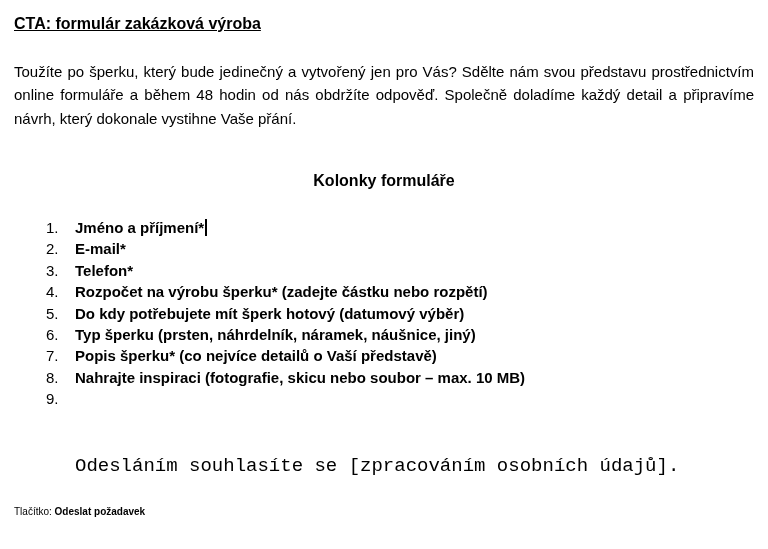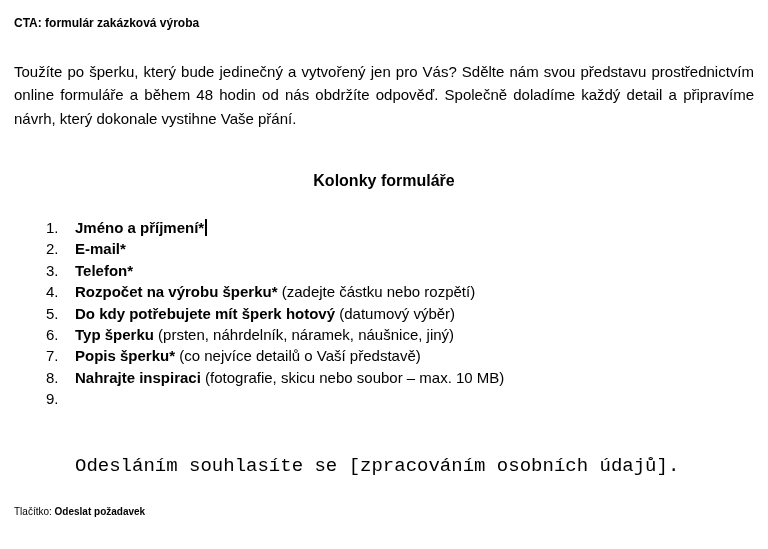--- a/index.html
+++ b/index.html
@@ -10,23 +10,24 @@
     font-family: "Liberation Sans", "DejaVu Sans", sans-serif;
     overflow: hidden;
   }
   .page {
     position: relative;
     width: 768px;
     height: 549px;
     padding: 14px 14px 0 14px;
   }
   .doc-title {
-    font-size: 12px;
+    font-size: 16px;
     font-weight: bold;
     line-height: 19px;
+    text-decoration: underline;
   }
   .intro {
     margin-top: 27px;
     font-size: 15px;
     line-height: 23.3px;
     text-align: justify;
   }
   .section-heading {
     margin-top: 41px;
     font-size: 16px;
@@ -43,21 +44,21 @@
     font-size: 15px;
     line-height: 21.4px;
   }
   .num {
     flex: 0 0 29px;
     margin-left: 32px;
     font-weight: normal;
   }
   .field-text { white-space: pre-wrap; }
   .label { font-weight: bold; }
-  .note  { font-weight: normal; white-space: pre-wrap; }
+  .note  { font-weight: bold; white-space: pre-wrap; }
   .caret {
     display: inline-block;
     width: 2px;
     height: 17px;
     background: #000000;
     margin-left: 1px;
     vertical-align: -3px;
   }
   .consent {
     margin-top: 45px;

